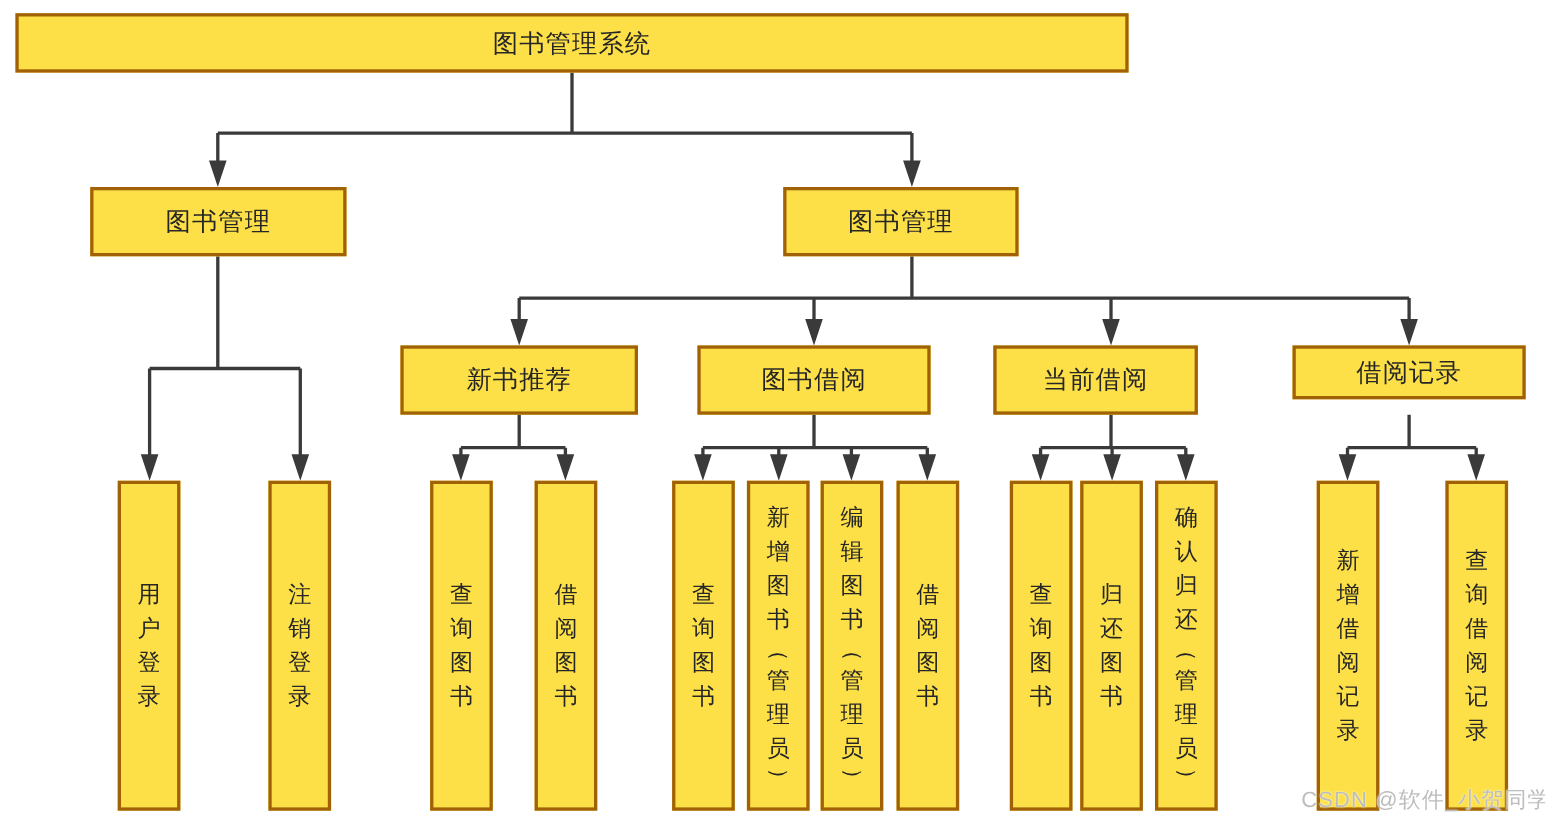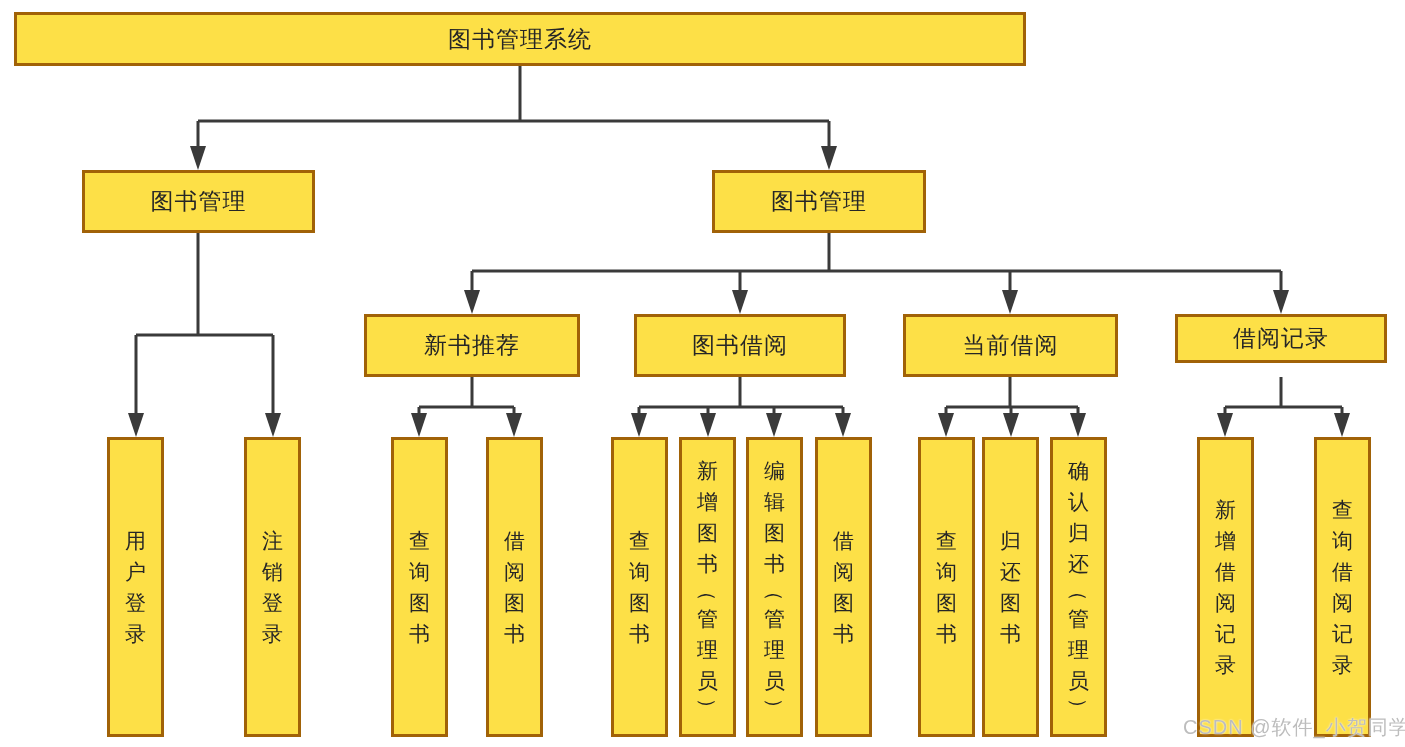--- a/index.html
+++ b/index.html
@@ -146,21 +146,21 @@
   <div class="node hnode" style="left:712px;top:170px;width:214px;height:63px">
     <span>图书管理</span>
   </div>
 
   <div class="node hnode" style="left:634px;top:314px;width:212px;height:63px">
     <span>图书借阅</span>
   </div>
   <div class="node hnode" style="left:364px;top:314px;width:216px;height:63px">
     <span>新书推荐</span>
   </div>
-  <div class="node hnode" style="left:903px;top:314px;width:215px;height:63px">
+  <div class="node hnode" style="left:903px;top:314px;width:186px;height:63px">
     <span>当前借阅</span>
   </div>
   <div class="node hnode" style="left:1175px;top:314px;width:212px;height:49px">
     <span>借阅记录</span>
   </div>
 
   <div class="node vnode" style="left:107px">
     <div class="vtext">
         <span class="vchar">用</span>
         <span class="vchar">户</span>

